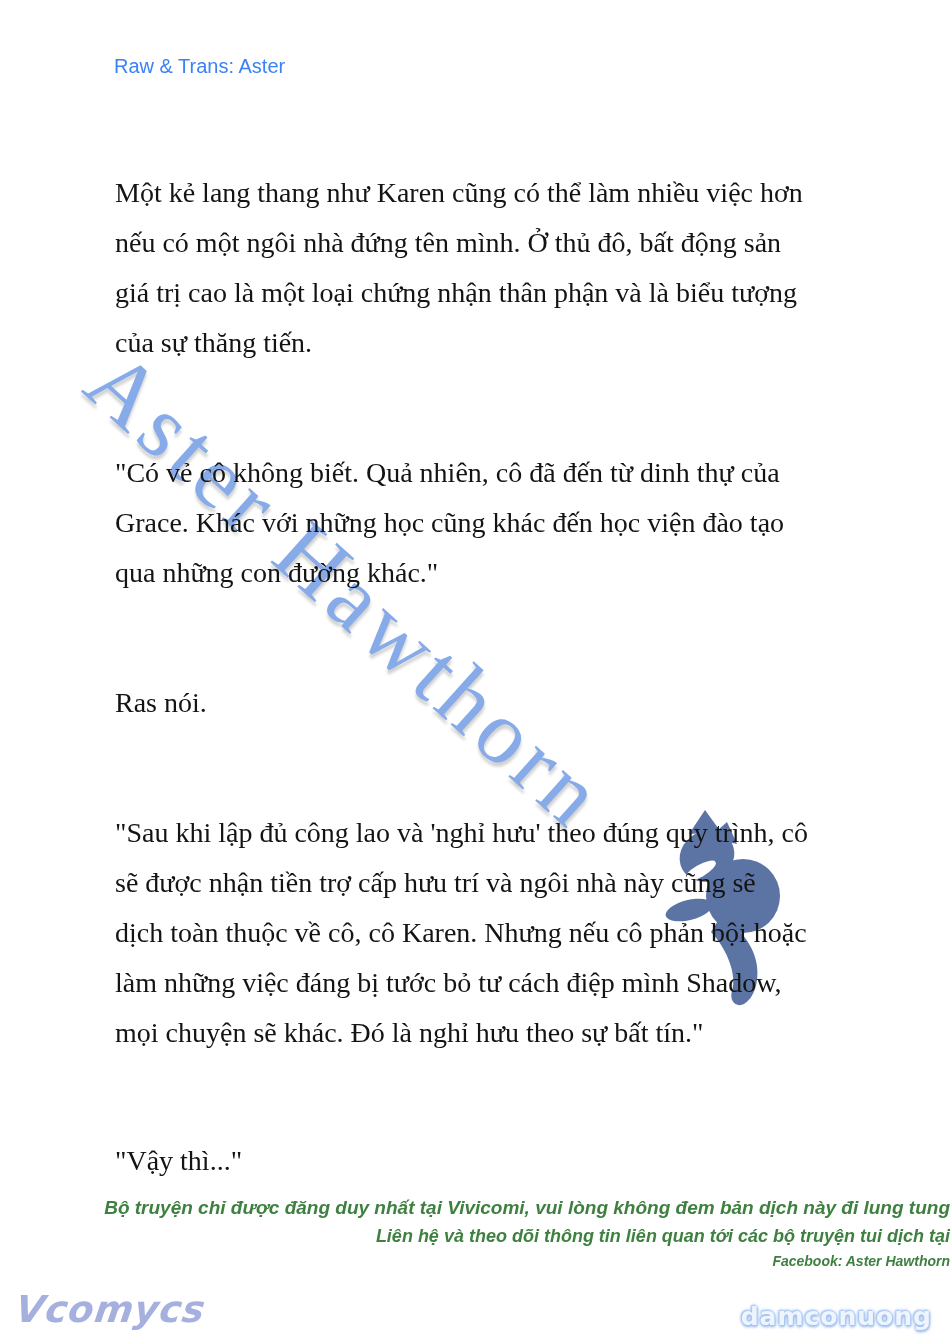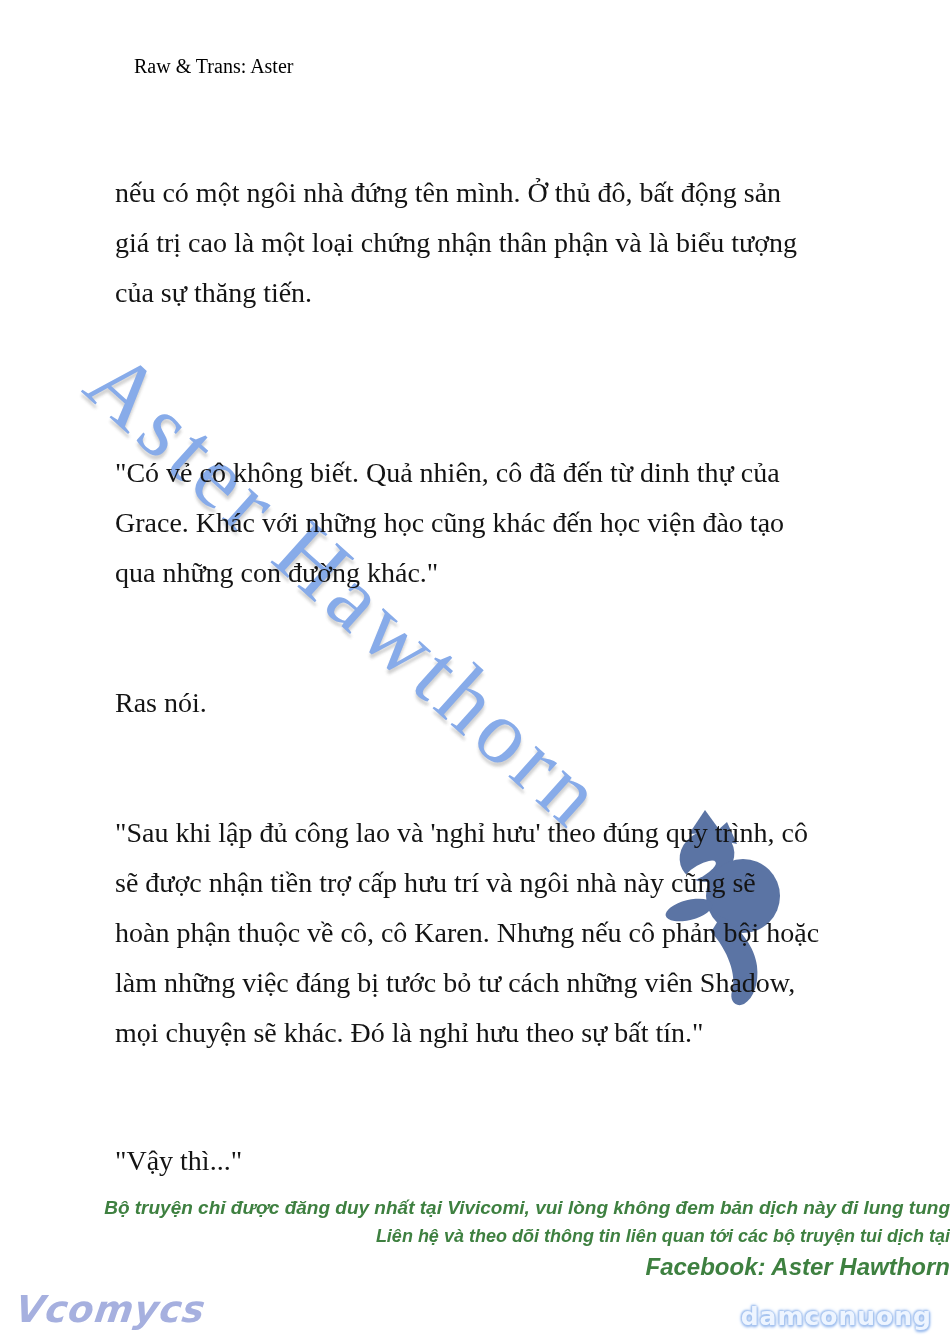--- a/index.html
+++ b/index.html
@@ -4,22 +4,22 @@
 <title>Translated novel page</title>
 <style>
   html,body{margin:0;padding:0;}
   body{
     width:950px;height:1343px;position:relative;overflow:hidden;
     background:#ffffff;
     font-family:"Liberation Serif", serif;
   }
   .credit{
     position:absolute;left:114px;top:55px;
-    font-family:Liberation Serif, serif;
-    font-size:20px;color:#000000;z-index:3;margin-left:20px;
+    font-family:Liberation Sans, sans-serif;
+    font-size:20px;color:#3b82f6;z-index:3;
   }
   .watermark{
     position:absolute;left:135px;top:330px;
     font-family:"Liberation Serif", serif;
     font-size:90px;letter-spacing:6px;white-space:nowrap;
     color:#7da4e8;opacity:0.92;
     text-shadow:3px 3px 3px rgba(130,130,130,0.40);
     transform:rotate(42deg);transform-origin:0 0;
     z-index:1;
   }
@@ -37,21 +37,21 @@
   .p3{top:678px;}
   .p4{top:808px;}
   .p5{top:1136px;}
   .footer{
     position:absolute;left:0;right:0;top:1197px;text-align:right;
     font-family:"Liberation Sans", sans-serif;
     font-style:italic;font-weight:bold;color:#3e8040;z-index:3;
   }
   .footer .f1{font-size:19px;}
   .footer .f2{font-size:18px;margin-top:7px;margin-left:20px;}
-  .footer .f3{font-size:24px;margin-top:6px;}
+  .footer .f3{font-size:14px;margin-top:6px;}
   .site-logo{
     position:absolute;left:16px;top:1288px;
     font-family:"DejaVu Sans", sans-serif;
     font-style:italic;font-weight:bold;font-size:37px;
     letter-spacing:1px;color:#a6b0df;
     transform:skewX(-8deg);z-index:3;
   }
   .corner-tag{
     position:absolute;right:18px;top:1302px;
     font-family:"DejaVu Sans", sans-serif;
@@ -74,40 +74,41 @@
     <polygon points="64,14 74,36 46,30"></polygon>
     <ellipse cx="44" cy="48" rx="28" ry="25" transform="rotate(-28 44 48)"></ellipse>
     <circle cx="80" cy="88" r="37"></circle>
     <ellipse cx="26" cy="102" rx="24" ry="10" transform="rotate(-14 26 102)"></ellipse>
     <path d="M58,108 C78,120 92,140 94,158 C96,175 91,190 81,196 C73,200 66,193 69,183 C74,168 65,142 48,124 Z"></path>
   </g>
   <ellipse cx="37" cy="63" rx="18" ry="6" transform="rotate(-30 37 63)" fill="#ffffff"></ellipse>
 </svg>
 
 <div class="para p1">
+  <div class="line">Một kẻ lang thang như Karen cũng có thể làm nhiều việc hơn</div>
   <div class="line">nếu có một ngôi nhà đứng tên mình. Ở thủ đô, bất động sản</div>
   <div class="line">giá trị cao là một loại chứng nhận thân phận và là biểu tượng</div>
   <div class="line">của sự thăng tiến.</div>
 </div>
 
 <div class="para p2">
   <div class="line">"Có vẻ cô không biết. Quả nhiên, cô đã đến từ dinh thự của</div>
   <div class="line">Grace. Khác với những học cũng khác đến học viện đào tạo</div>
   <div class="line">qua những con đường khác."</div>
 </div>
 
 <div class="para p3">
   <div class="line">Ras nói.</div>
 </div>
 
 <div class="para p4">
   <div class="line">"Sau khi lập đủ công lao và 'nghỉ hưu' theo đúng quy trình, cô</div>
   <div class="line">sẽ được nhận tiền trợ cấp hưu trí và ngôi nhà này cũng sẽ</div>
-  <div class="line">hoàn phận thuộc về cô, cô Karen. Nhưng nếu cô phản bội hoặc</div>
-  <div class="line">làm những việc đáng bị tước bỏ tư cách những viên Shadow,</div>
+  <div class="line">dịch toàn thuộc về cô, cô Karen. Nhưng nếu cô phản bội hoặc</div>
+  <div class="line">làm những việc đáng bị tước bỏ tư cách điệp mình Shadow,</div>
   <div class="line">mọi chuyện sẽ khác. Đó là nghỉ hưu theo sự bất tín."</div>
 </div>
 
 <div class="para p5">
   <div class="line">"Vậy thì..."</div>
 </div>
 
 <div class="footer">
   <div class="f1">Bộ truyện chỉ được đăng duy nhất tại Vivicomi, vui lòng không đem bản dịch này đi lung tung</div>
   <div class="f2">Liên hệ và theo dõi thông tin liên quan tới các bộ truyện tui dịch tại</div>

